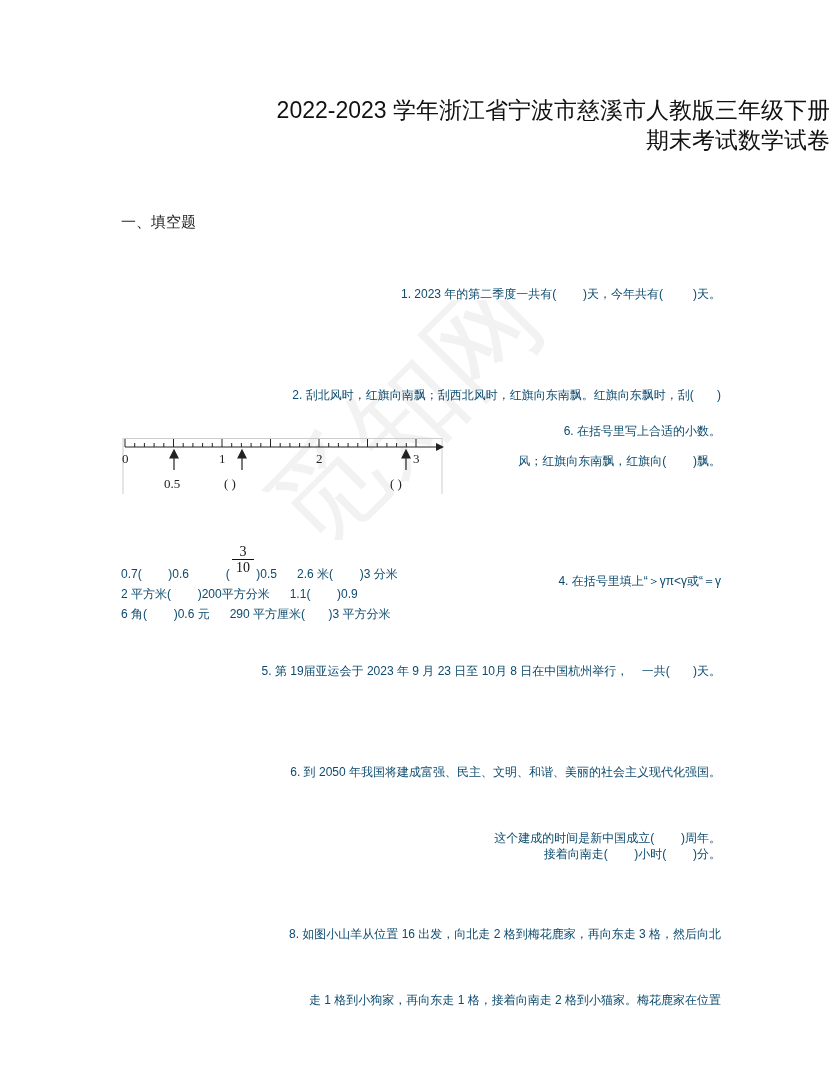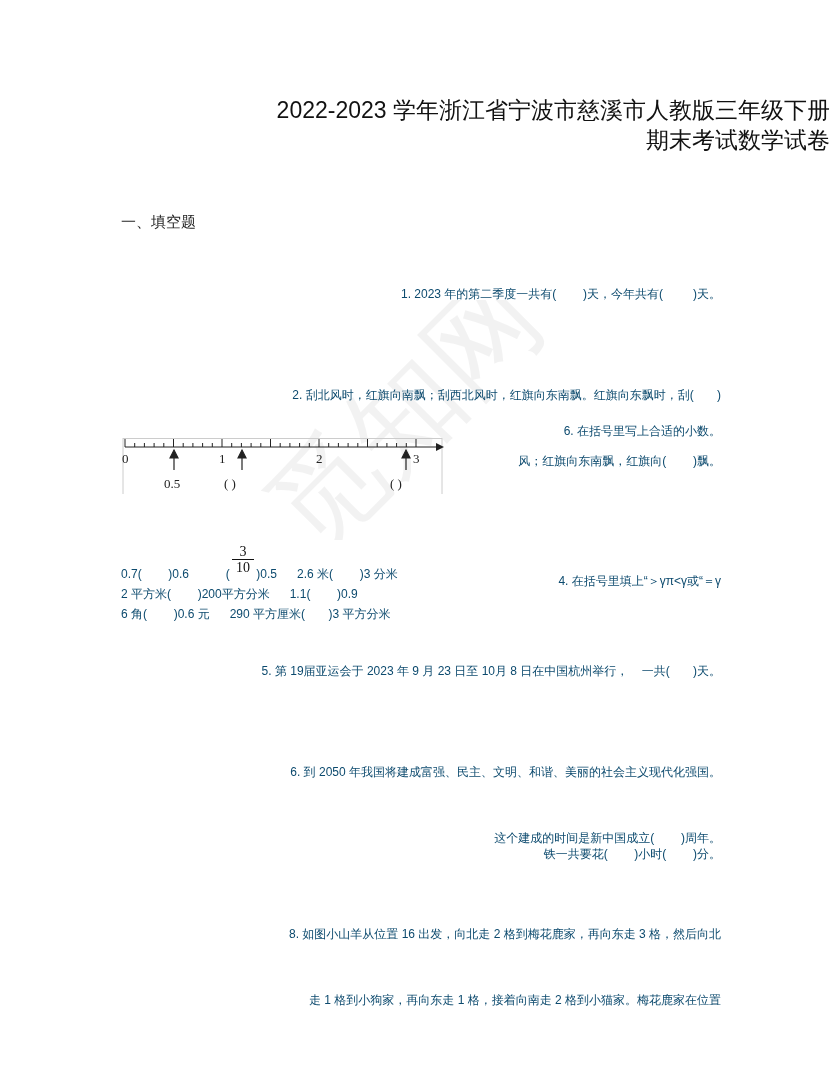--- a/index.html
+++ b/index.html
@@ -141,20 +141,20 @@
   </div>
 
   <div class="q q5">5. 第 19届亚运会于 2023 年 9 月 23 日至 10月 8 日在中国杭州举行，    一共(       )天。</div>
 
   <div class="q q6">
     <div>6. 到 2050 年我国将建成富强、民主、文明、和谐、美丽的社会主义现代化强国。</div>
     <div>这个建成的时间是新中国成立(        )周年。</div>
   </div>
 
   <div class="q q7">
-    <div>铁一共要花(        )小时(        )分。</div>
+    <div>接着向南走(        )小时(        )分。</div>
   </div>
 
   <div class="q q8">
     <div>8. 如图小山羊从位置 16 出发，向北走 2 格到梅花鹿家，再向东走 3 格，然后向北</div>
     <div>走 1 格到小狗家，再向东走 1 格，接着向南走 2 格到小猫家。梅花鹿家在位置</div>
   </div>
 </div>
 
 </body></html>

